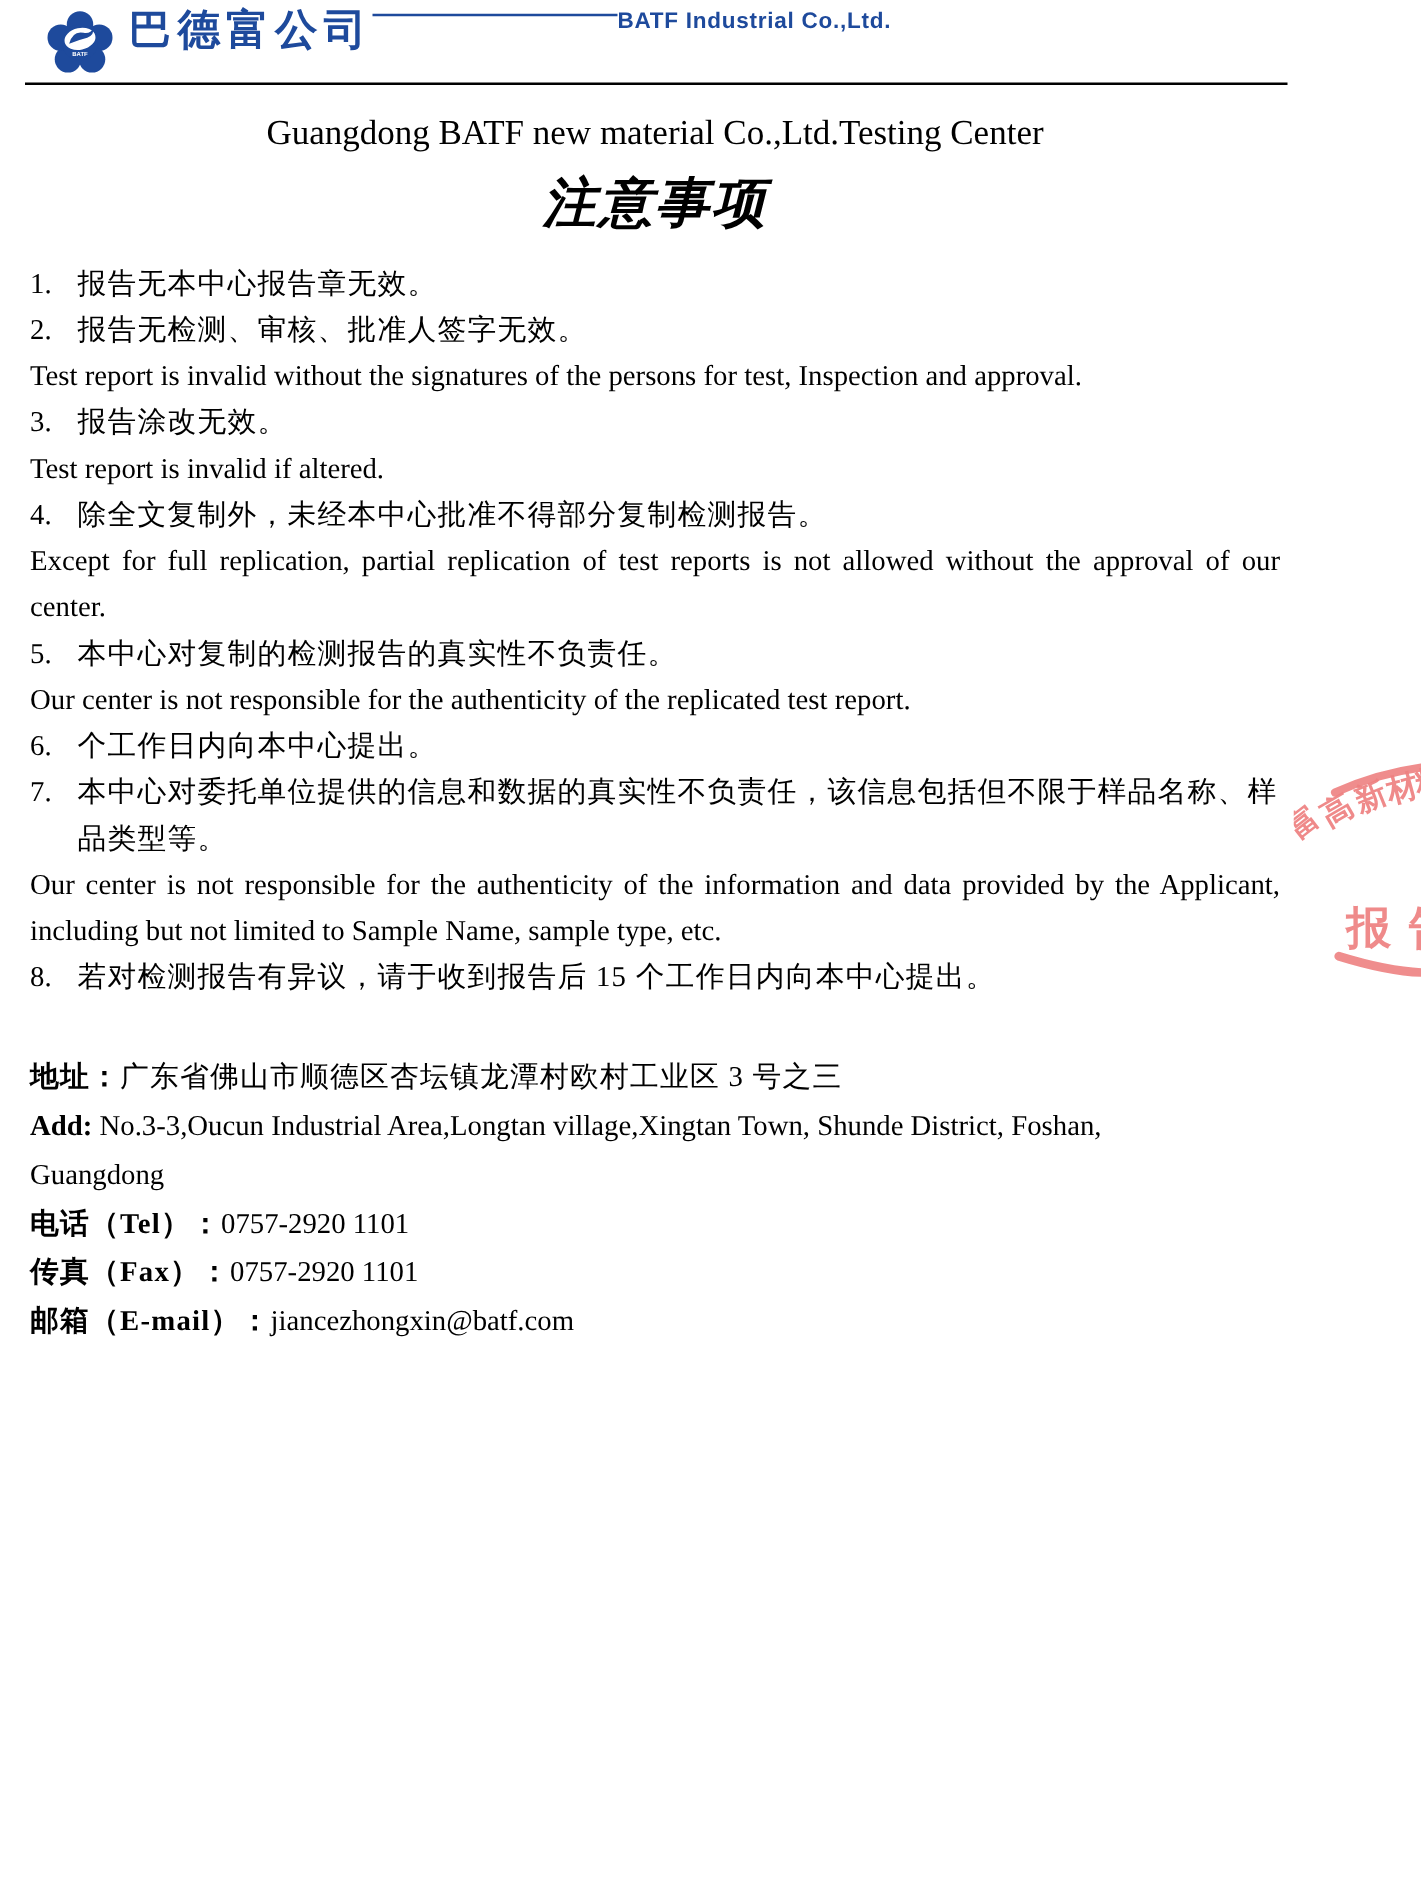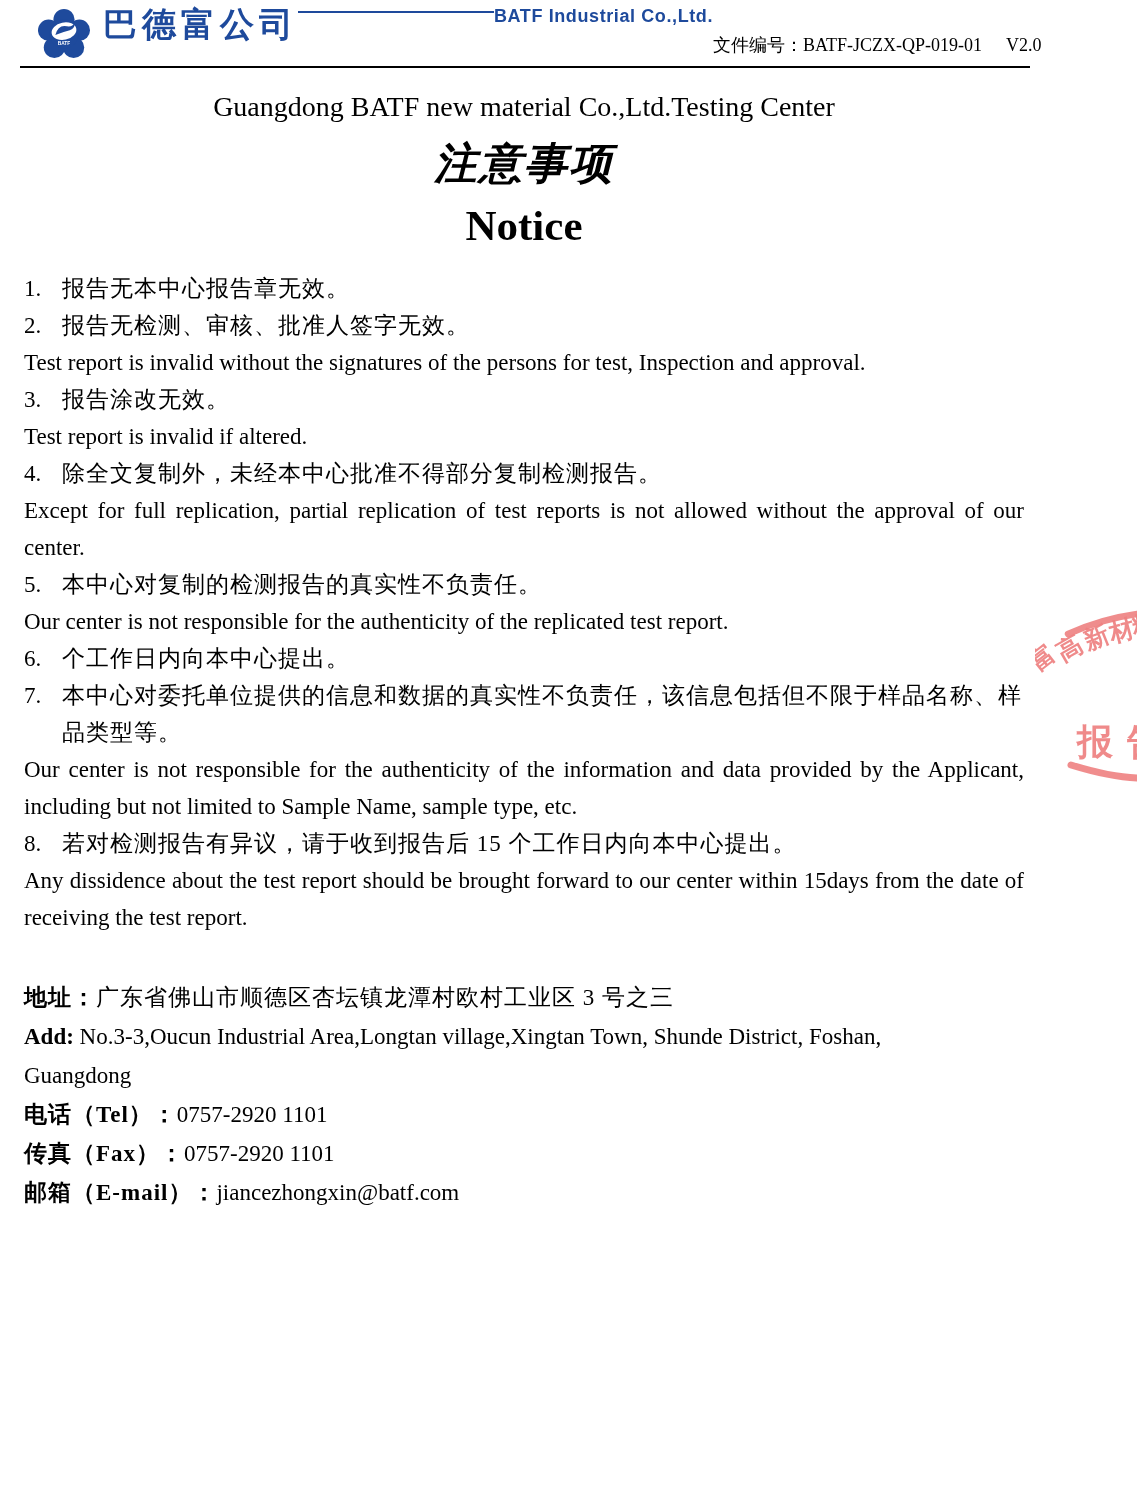--- a/index.html
+++ b/index.html
@@ -85,31 +85,27 @@
         <ellipse cx="30" cy="24" rx="13" ry="9" fill="#ffffff" transform="rotate(-12 30 24)"></ellipse>
         <path d="M 21 28 q 3 -11 12 -9 q 6 1 8 -4 q 1 6 -5 8 q -8 2 -15 5 z" fill="#1e4a9c"></path>
         <text x="30" y="38" font-size="5" fill="#ffffff" text-anchor="middle" font-family="Liberation Sans, sans-serif" font-weight="bold">BATF</text>
       </svg>
       <div class="logo-text">
         <div class="logo-zh">巴德富公司</div>
         <div class="logo-divider"></div>
         <div class="logo-en">BATF Industrial Co.,Ltd.</div>
       </div>
     </div>
-    <div class="doc-number">
-      <span>文件编号：</span><span>BATF-JCZX-QP-019-01</span><span class="ver">V2.0</span>
-    </div>
   </div>
   <div class="header-rule"></div>
 
   <div class="content">
 
     <div class="center-name">Guangdong BATF new material Co.,Ltd.Testing Center</div>
     <div class="title-zh">注意事项</div>
-    <div class="title-en">Notice</div>
 
     <div class="notice-body">
 
       <div class="n-item">
         <div class="zh-line">
           <span class="num">1.</span>
           <span class="zh-text">报告无本中心报告章无效。</span>
         </div>
       </div>
 
@@ -158,21 +154,20 @@
           <span class="zh-text">本中心对委托单位提供的信息和数据的真实性不负责任，该信息包括但不限于样品名称、样品类型等。</span>
         </div>
         <p class="en-line">Our center is not responsible for the authenticity of the information and data provided by the Applicant, including but not limited to Sample Name, sample type, etc.</p>
       </div>
 
       <div class="n-item">
         <div class="zh-line">
           <span class="num">8.</span>
           <span class="zh-text">若对检测报告有异议，请于收到报告后 15 个工作日内向本中心提出。</span>
         </div>
-        <p class="en-line">Any dissidence about the test report should be brought forward to our center within 15days from the date of receiving the test report.</p>
       </div>
 
     </div>
 
     <div class="contact">
       <div class="line">
         <span class="b zh-label">地址：</span><span class="zh-label">广东省佛山市顺德区杏坛镇龙潭村欧村工业区 3 号之三</span>
       </div>
       <div class="line line-add">
         <span class="b">Add:</span>

